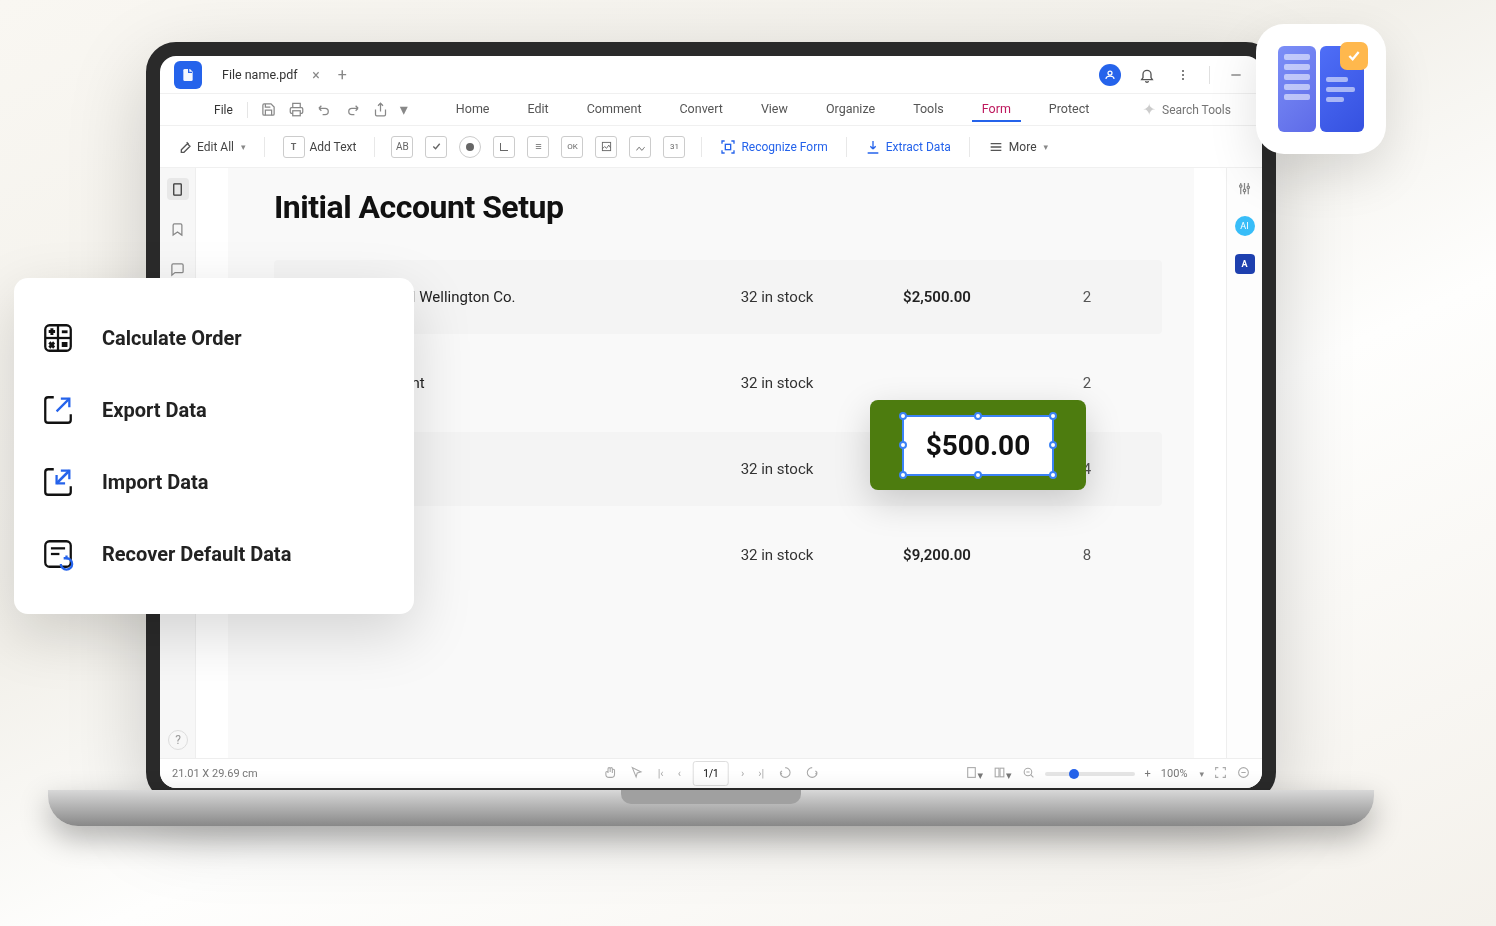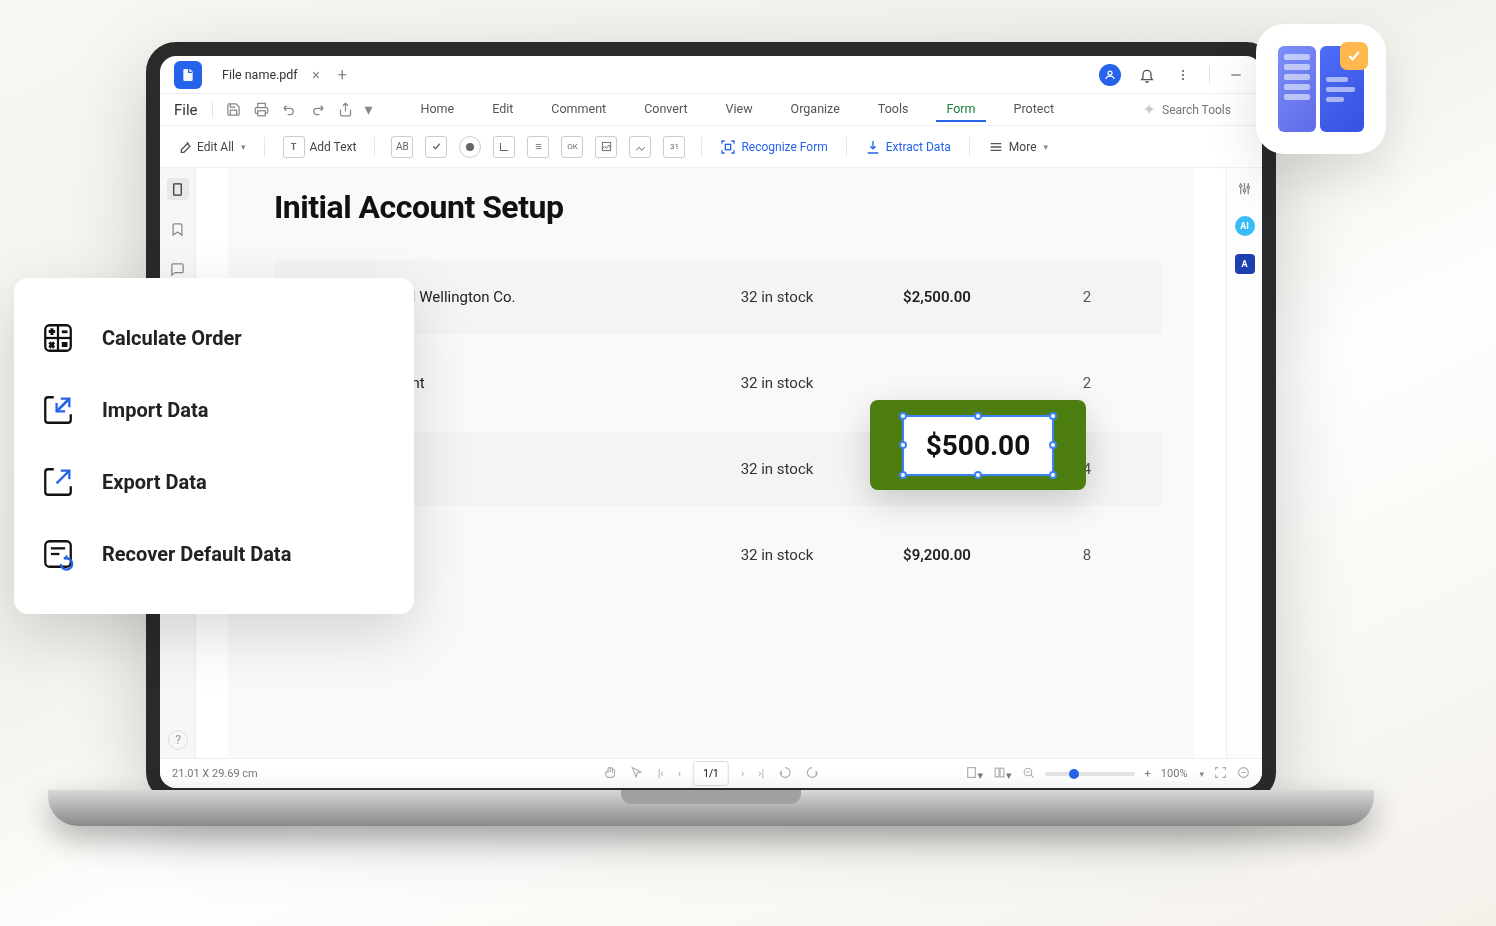--- a/index.html
+++ b/index.html
@@ -43,26 +43,26 @@
   .logo { width:28px; height:28px; background:#2563eb; border-radius:6px; margin:0 8px; display:flex; align-items:center; justify-content:center; }
   .logo svg { width:16px; height:16px; fill:#fff; }
   .tab { padding:0 30px 0 12px; height:30px; display:flex; align-items:center; font-size:12.5px; color:#333; position:relative; border-radius:6px 6px 0 0; }
   .tab .close { position:absolute; right:8px; font-size:14px; color:#888; cursor:pointer; }
   .plus-tab { padding:0 10px; color:#888; font-size:16px; cursor:pointer; }
   .title-right { margin-left:auto; display:flex; align-items:center; gap:16px; padding-right:10px; }
   .icon-btn { width:20px; height:20px; display:flex; align-items:center; justify-content:center; color:#555; cursor:pointer; }
   .user-badge { width:22px; height:22px; border-radius:50%; background:#2563eb; display:flex; align-items:center; justify-content:center; color:#fff; }
 
   .menubar { display:flex; align-items:center; height:32px; padding:0 10px; gap:6px; border-bottom:1px solid #f0f0f0; }
-  .mb-file { font-size:15px; color:#333; padding:0 4px; }
+  .mb-file { font-size:12px; color:#333; padding:0 4px;margin-left:40px; }
   .mb-icon { width:22px; height:22px; color:#888; display:flex; align-items:center; justify-content:center; cursor:pointer; }
   .mb-sep { width:1px; height:16px; background:#e5e5e5; margin:0 4px; }
   .mb-menu { display:flex; gap:18px; margin-left:30px; }
   .mb-menu span { font-size:12.5px; color:#555; padding:4px 10px; cursor:pointer; }
-  .mb-menu span.active { color:#15803d; border-bottom:2px solid #2563eb; }
+  .mb-menu span.active { color:#be185d; border-bottom:2px solid #2563eb; }
   .search-tools { margin-left:auto; display:flex; align-items:center; gap:6px; }
   .search-tools input { border:none; font-size:12px; color:#ec4899; width:90px; outline:none; background:transparent; }
   .sparkle { color:#ccc; }
 
   .ribbon { display:flex; align-items:center; height:42px; padding:0 14px; gap:12px; border-bottom:1px solid #f0f0f0; }
   .ribbon-item { display:flex; align-items:center; gap:5px; font-size:12px; color:#444; cursor:pointer; position:relative; padding:3px 2px; }
   .ribbon-item svg { width:16px; height:16px; }
   .ribbon-sep { width:1px; height:20px; background:#e8e8e8; margin:0 4px; }
   .ribbon-icon-only { width:22px; height:22px; border:1px solid #ccc; border-radius:3px; display:flex; align-items:center; justify-content:center; font-size:9px; color:#666; cursor:pointer; }
   .ribbon-item.blue { color:#2563eb; }
@@ -80,21 +80,21 @@
   .table-head div:nth-child(3){text-align:center;}
   .table-head div:nth-child(4){text-align:center;}
   .row { display:grid; grid-template-columns:1fr 150px 170px 130px; align-items:center; height:74px; margin-bottom:12px; border-radius:4px; padding:0 10px 0 14px; font-size:15px; color:#222; }
   .row.shade { background:#f4f4f4; }
   .row .stock { text-align:center; color:#333; }
   .row .price { text-align:center; font-weight:600; }
   .row .sales { text-align:center; color:#555; }
 
   .right-rail { width:36px; background:#fdfdfd; border-left:1px solid #eee; display:flex; flex-direction:column; align-items:center; padding-top:10px; gap:18px; }
   .right-rail div { width:20px; height:20px; display:flex; align-items:center; justify-content:center; }
-  .ai-badge { width:20px; height:20px; border-radius:50%; background:#38bdf8; color:#fff; font-size:9px; font-weight:700; display:flex; align-items:center; justify-content:center; }
+  .ai-badge { width:20px; height:20px; border-radius:50%; background:#38bdf8; color:#fff; font-size:9px; font-weight:400; display:flex; align-items:center; justify-content:center; }
   .au-badge { width:20px; height:20px; border-radius:4px; background:#1e40af; color:#fff; font-size:9px; font-weight:700; display:flex; align-items:center; justify-content:center; }
   .help-btn { position:absolute; left:8px; bottom:38px; width:20px; height:20px; border:1px solid #ddd; border-radius:50%; display:flex; align-items:center; justify-content:center; font-size:12px; color:#999; }
 
   .statusbar { position:absolute; bottom:0; left:0; right:0; height:30px; border-top:1px solid #eee; display:flex; align-items:center; padding:0 12px; font-size:11px; color:#777; background:#fff; }
   .status-center { position:absolute; left:50%; transform:translateX(-50%); display:flex; align-items:center; gap:10px; }
   .status-center .nav-btn { color:#aaa; cursor:pointer; padding:0 2px; }
   .status-center input { width:36px; border:1px solid #ddd; border-radius:3px; font-size:10px; text-align:center; padding:6px; }
   .status-right { margin-left:auto; display:flex; align-items:center; gap:10px; }
   .zoom-slider { width:90px; height:4px; background:#e5e5e5; border-radius:2px; position:relative; }
   .zoom-slider::after { content:''; position:absolute; left:24px; top:-3px; width:10px; height:10px; background:#2563eb; border-radius:50%; }
@@ -449,20 +449,30 @@
           <rect x="3" y="3" width="18" height="18" rx="3"></rect>
           <line x1="12" y1="3" x2="12" y2="21"></line>
           <line x1="3" y1="12" x2="21" y2="12"></line>
           <text x="6" y="10" font-size="6" fill="#111">+</text>
           <text x="15" y="10" font-size="6" fill="#111">−</text>
           <text x="6" y="19" font-size="6" fill="#111">×</text>
           <text x="15" y="19" font-size="6" fill="#111">=</text>
         </svg>
     </div>
     <span class="ctx-label">Calculate Order</span>
+  </div>
+  <div class="ctx-item">
+    <div class="ctx-icon">
+      <svg width="34" height="34" viewBox="0 0 24 24" fill="none" stroke="#111" stroke-width="1.6">
+          <path d="M9 3H5a2 2 0 00-2 2v14a2 2 0 002 2h14a2 2 0 002-2v-4"></path>
+          <path d="M14 4l6 0 0 6" stroke="#2563eb"></path>
+          <path d="M20 4L11 13" stroke="#2563eb"></path>
+        </svg>
+    </div>
+    <span class="ctx-label">Export Data</span>
   </div>
   <div class="ctx-item">
     <div class="ctx-icon">
       <svg width="34" height="34" viewBox="0 0 24 24" fill="none" stroke="#111" stroke-width="1.6">
           <path d="M9 3H5a2 2 0 00-2 2v14a2 2 0 002 2h14a2 2 0 002-2v-4"></path>
           <path d="M20 10l0-6-6 0" stroke="#2563eb"></path>
           <path d="M11 13L20 4" stroke="#2563eb" transform="rotate(180 15.5 8.5)"></path>
           <path d="M14 4L20 10" stroke="none"></path>
           <path d="M20 4L12 12" stroke="#2563eb" opacity="0"></path>
           <path d="M11 13l6-6" stroke="#2563eb" opacity="0"></path>
@@ -471,30 +481,20 @@
             <path d="M11 7l0 6 6 0"></path>
             <path d="M11 13L20 4"></path>
           </g>
         </svg>
     </div>
     <span class="ctx-label">Import Data</span>
   </div>
   <div class="ctx-item">
     <div class="ctx-icon">
       <svg width="34" height="34" viewBox="0 0 24 24" fill="none" stroke="#111" stroke-width="1.6">
-          <path d="M9 3H5a2 2 0 00-2 2v14a2 2 0 002 2h14a2 2 0 002-2v-4"></path>
-          <path d="M14 4l6 0 0 6" stroke="#2563eb"></path>
-          <path d="M20 4L11 13" stroke="#2563eb"></path>
-        </svg>
-    </div>
-    <span class="ctx-label">Export Data</span>
-  </div>
-  <div class="ctx-item">
-    <div class="ctx-icon">
-      <svg width="34" height="34" viewBox="0 0 24 24" fill="none" stroke="#111" stroke-width="1.6">
           <rect x="3" y="3" width="18" height="18" rx="3"></rect>
           <line x1="7" y1="8" x2="17" y2="8"></line>
           <line x1="7" y1="12" x2="13" y2="12"></line>
           <path d="M14 19a4 4 0 104-4" stroke="#2563eb"></path>
           <path d="M18 15l-2 2 2 2" stroke="#2563eb" opacity="0"></path>
           <path d="M18 13l0 2-2 0" stroke="#2563eb"></path>
         </svg>
     </div>
     <span class="ctx-label">Recover Default Data</span>
   </div>

